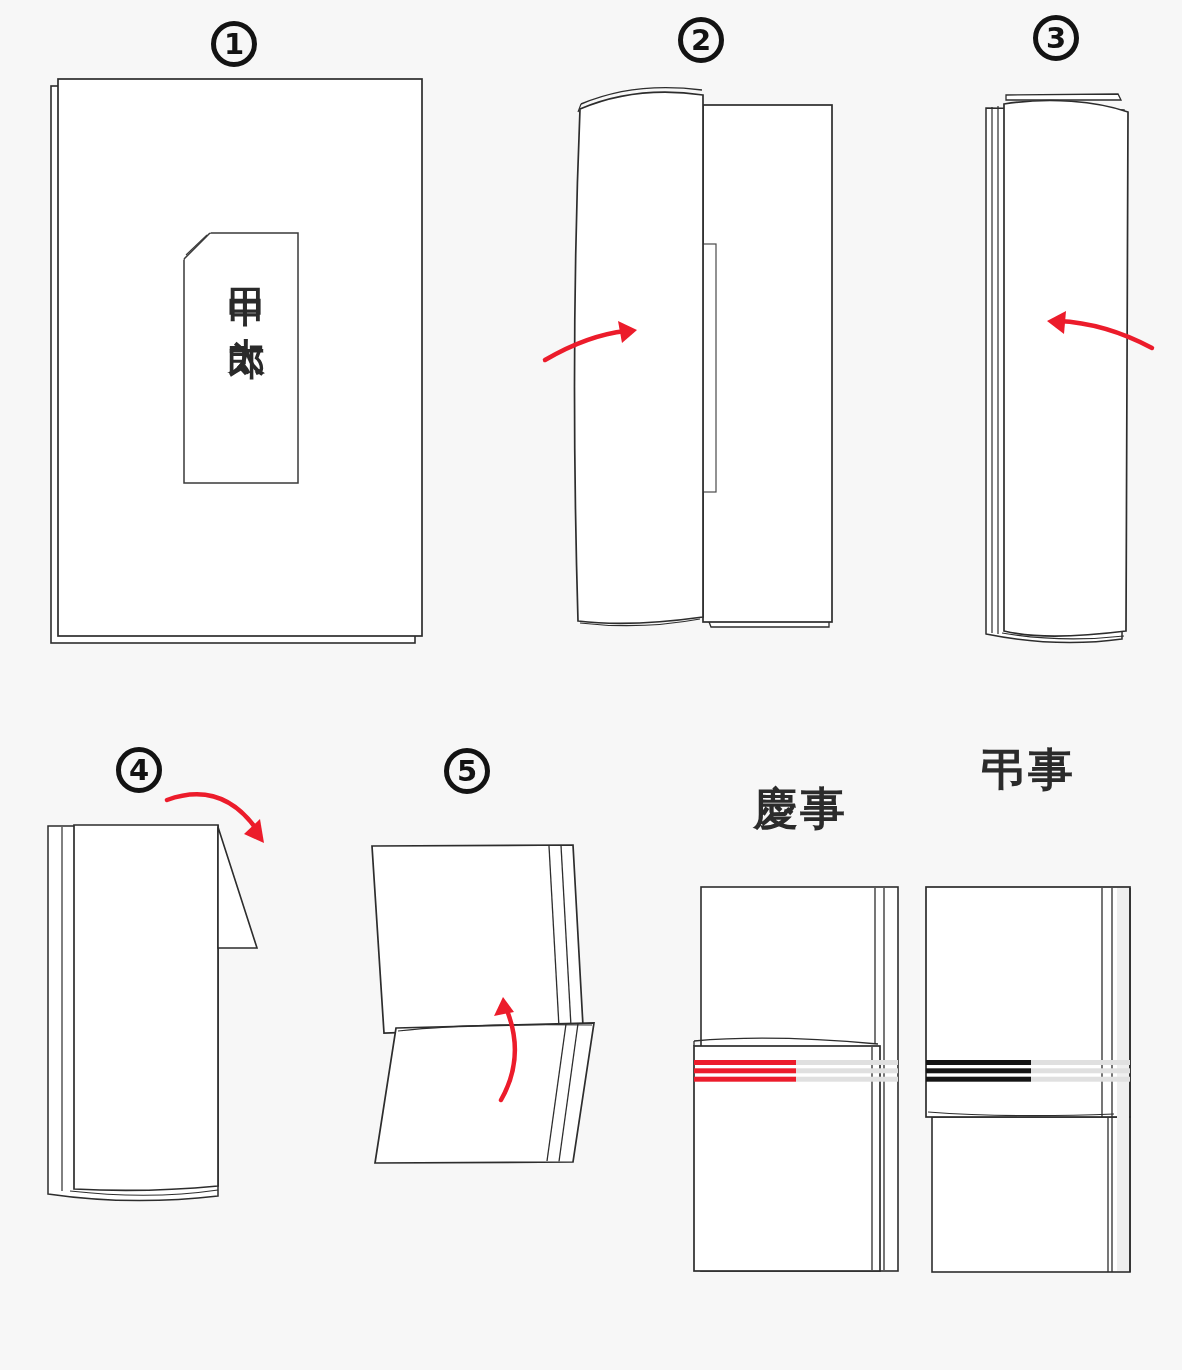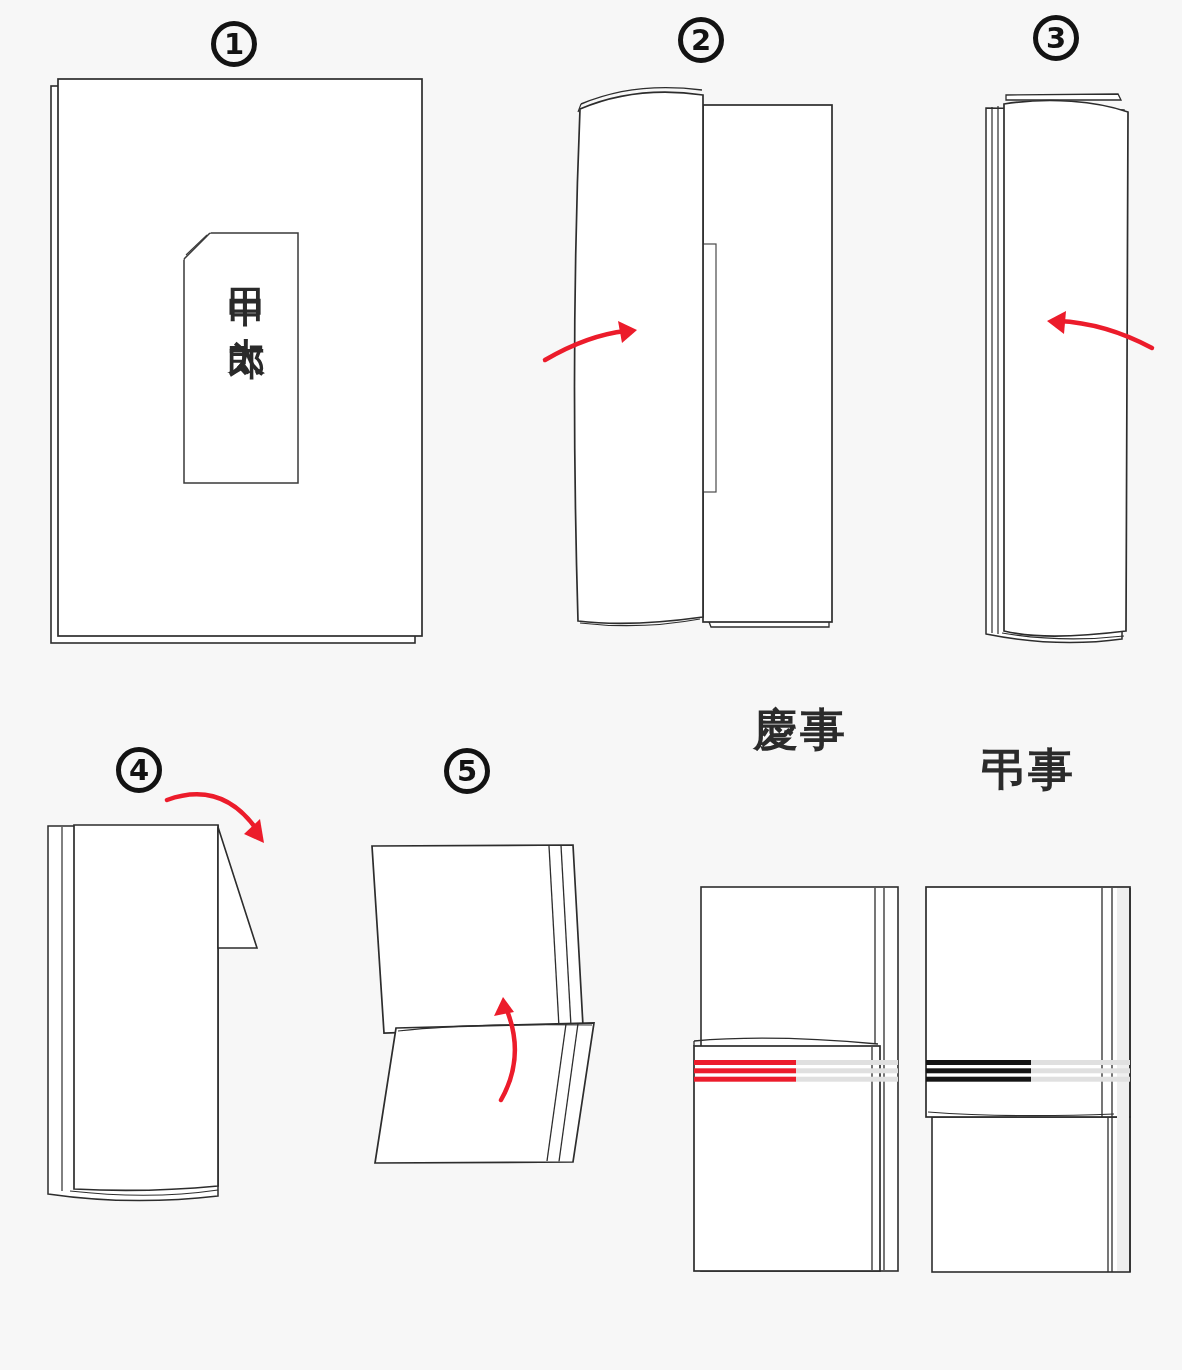--- a/index.html
+++ b/index.html
@@ -166,18 +166,18 @@
   <div class="badge" style="left:1033px; top:15px;">
       <span>3</span>
     </div>
   <div class="badge" style="left:116px; top:747px;">
       <span>4</span>
     </div>
   <div class="badge" style="left:444px; top:748px;">
       <span>5</span>
     </div>
 
-  <div class="kanji-label" style="left:742px; top:700px;">慶事</div>
+  <div class="kanji-label" style="left:742px; top:779px;">慶事</div>
   <div class="kanji-label" style="left:970px; top:740px;">弔事</div>
 
   <div class="vertical-name" style="left:222px; top:258px; height:210px;">田中 太郎</div>
 
 </div>
 
 </body></html>

